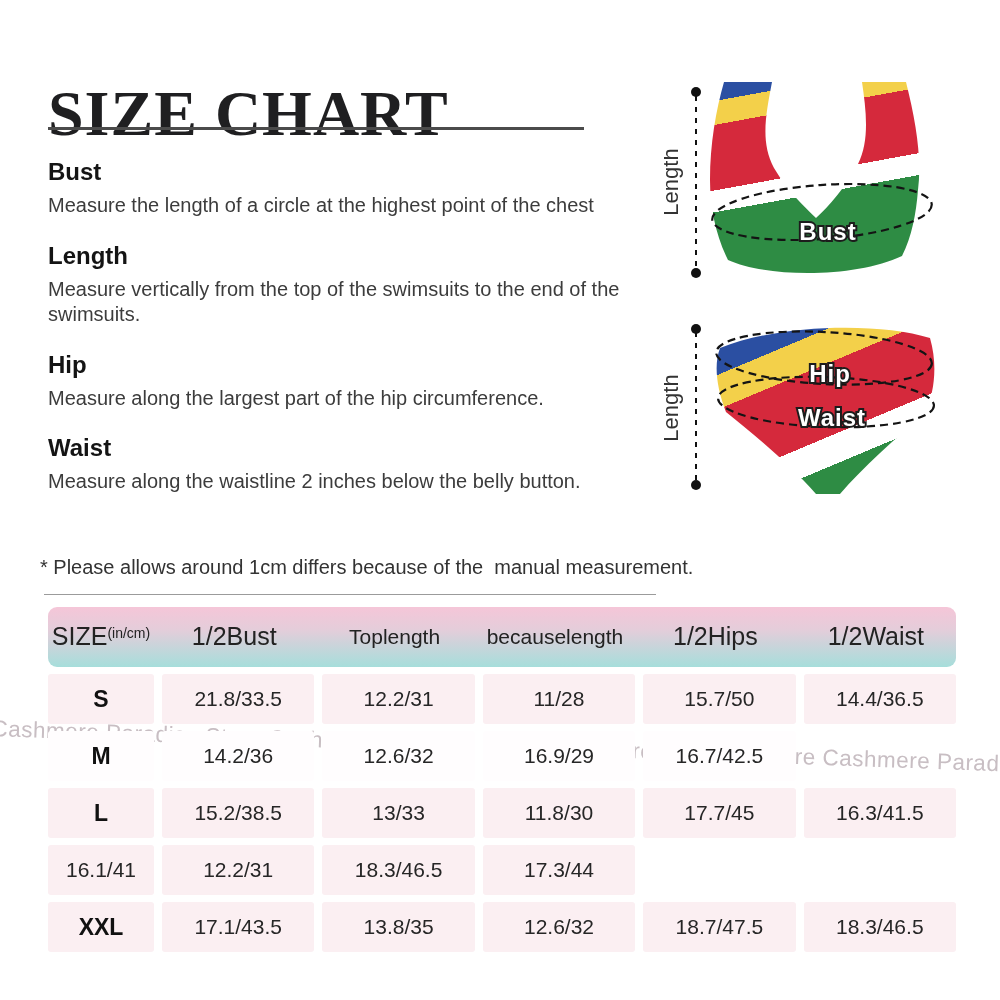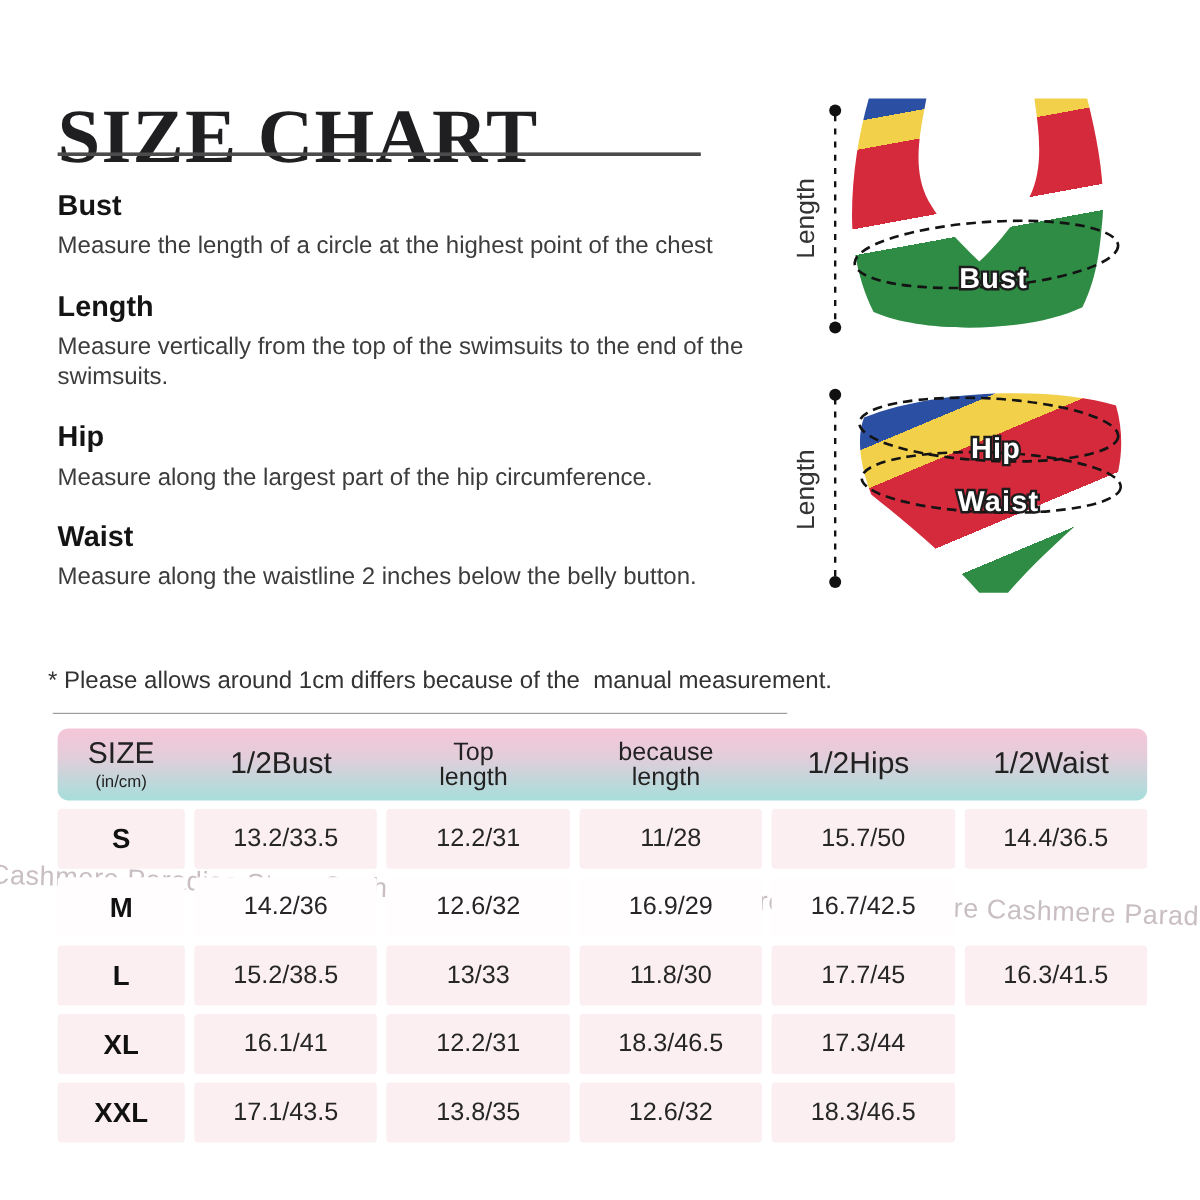--- a/index.html
+++ b/index.html
@@ -32,21 +32,21 @@
   
   .watermark{position:absolute;left:-8px;top:716px;width:1100px;font-size:22.5px;
              color:#c8bec3;letter-spacing:.5px;white-space:nowrap;
              transform:rotate(2deg);transform-origin:0 0;}
 
   
   .size-table{position:absolute;left:48px;top:607px;width:908px;}
   .t-grid{display:grid;grid-template-columns:106px repeat(5,1fr);}
   .table-header{height:60px;border-radius:9px;align-items:center;text-align:center;color:#222;
                 background:linear-gradient(180deg,#f5c6d8 0%,#e4cdda 38%,#a6dedb 100%);}
-  .hdr-cell{display:flex;flex-direction:column;justify-content:center;line-height:1.02;}
+  .hdr-cell{display:flex;flex-direction:row;justify-content:center;line-height:1.02;}
   .hdr-title{font-size:25px;}
   .hdr-title.two-line{font-size:21px;}
   .hdr-l2{font-size:21px;}
   .hdr-l2:empty{display:none;}
   .hdr-sub{font-size:14px;margin-top:2px;}
   .t-row{column-gap:8px;margin-top:7px;height:50px;}
   .cell{background:#fbeff2;border-radius:3px;display:flex;align-items:center;justify-content:center;
         font-size:21px;color:#262626;}
   .row-m .cell{background:#fffdfe;}
   .size-cell{font-weight:700;font-size:23px;color:#111;}
@@ -162,21 +162,21 @@
       <div class="hdr-cell">
         <span class="hdr-title">1/2Waist</span>
       </div>
     </div>
 
     <div class="t-row t-grid">
       <div class="cell size-cell">
           <span class="cell-text">S</span>
         </div>
       <div class="cell">
-          <span class="cell-text">13.2/33.5</span>
+          <span class="cell-text">21.8/33.5</span>
         </div>
       <div class="cell">
           <span class="cell-text">12.2/31</span>
         </div>
       <div class="cell">
           <span class="cell-text">11/28</span>
         </div>
       <div class="cell">
           <span class="cell-text">15.7/50</span>
         </div>
@@ -218,23 +218,20 @@
         </div>
       <div class="cell">
           <span class="cell-text">17.7/45</span>
         </div>
       <div class="cell">
           <span class="cell-text">16.3/41.5</span>
         </div>
     </div>
 
     <div class="t-row t-grid">
-      <div class="cell size-cell">
-          <span class="cell-text">XL</span>
-        </div>
       <div class="cell">
           <span class="cell-text">16.1/41</span>
         </div>
       <div class="cell">
           <span class="cell-text">12.2/31</span>
         </div>
       <div class="cell">
           <span class="cell-text">18.3/46.5</span>
         </div>
       <div class="cell">
@@ -249,18 +246,21 @@
       <div class="cell">
           <span class="cell-text">17.1/43.5</span>
         </div>
       <div class="cell">
           <span class="cell-text">13.8/35</span>
         </div>
       <div class="cell">
           <span class="cell-text">12.6/32</span>
         </div>
       <div class="cell">
+          <span class="cell-text">18.7/47.5</span>
+        </div>
+      <div class="cell">
           <span class="cell-text">18.3/46.5</span>
         </div>
     </div>
   </div>
 
 </div>
 
 </body></html>

